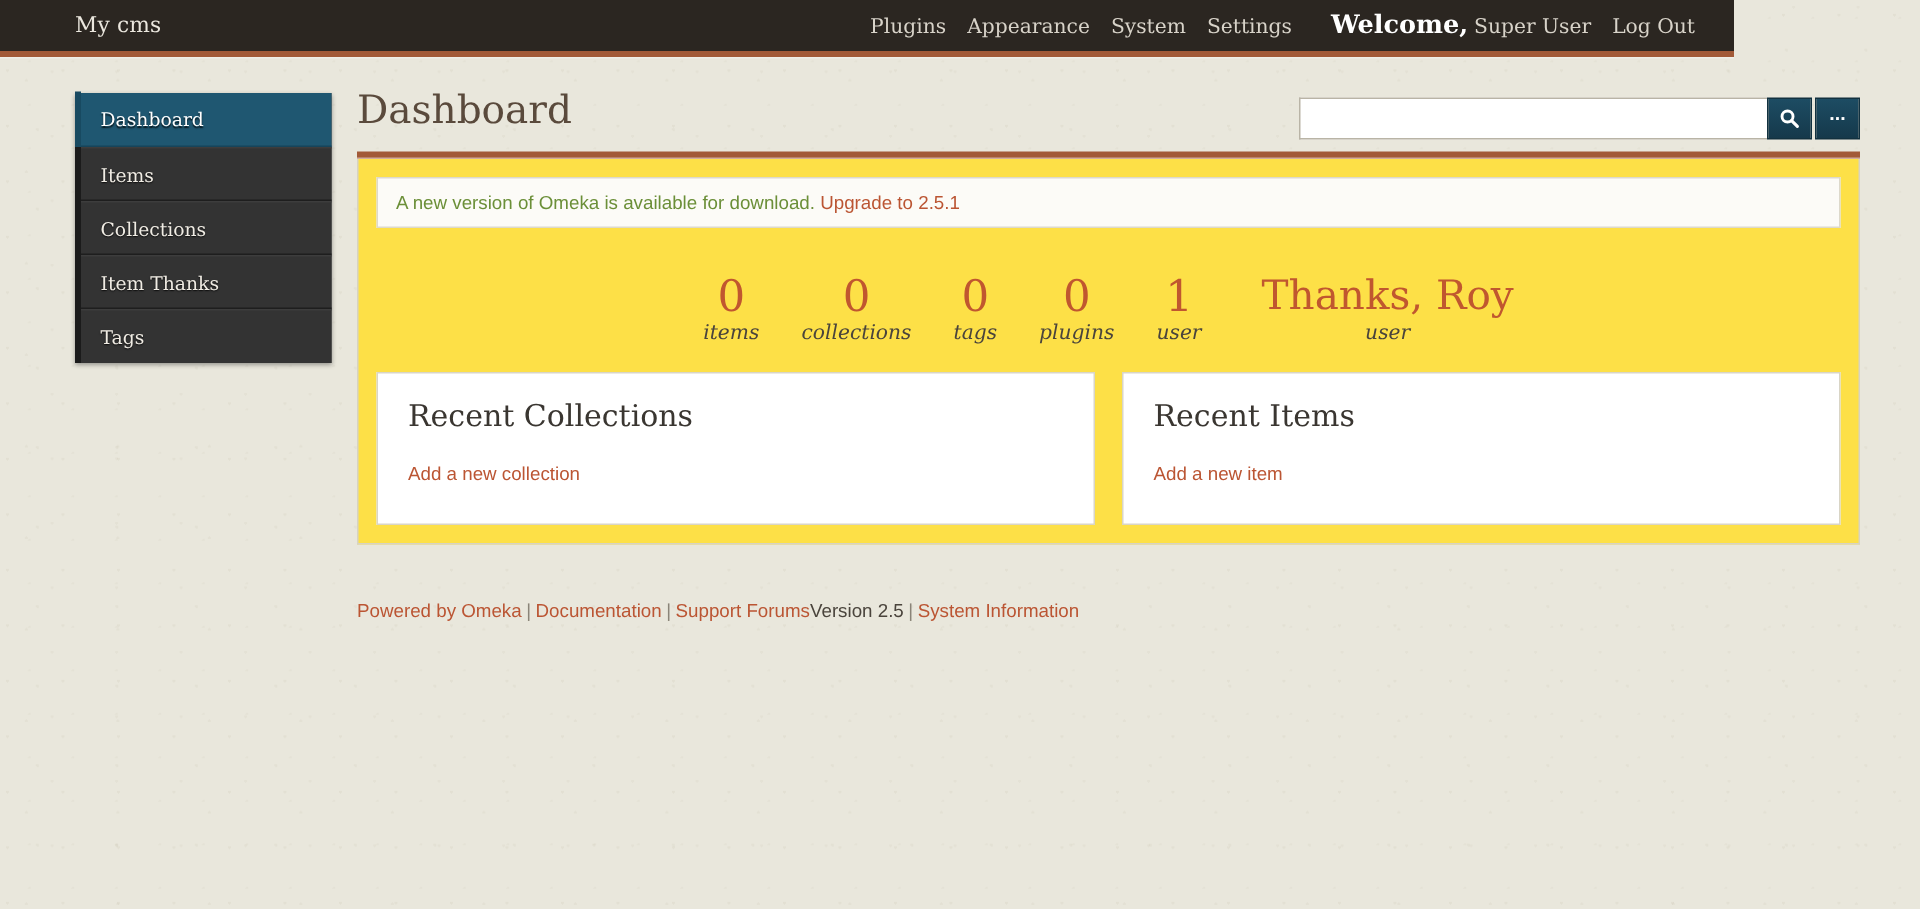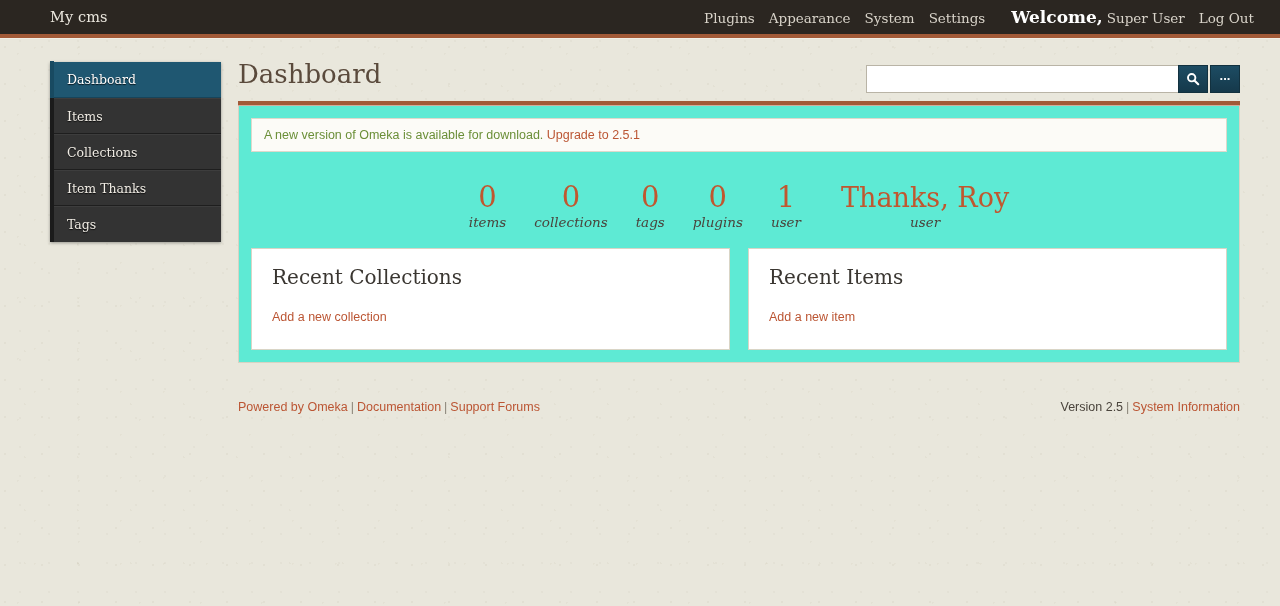--- a/index.html
+++ b/index.html
@@ -20,21 +20,21 @@
       radial-gradient(circle at 29% 88%, rgba(160,150,120,0.08) 0 1px, transparent 1px),
       radial-gradient(circle at 68% 41%, rgba(150,140,110,0.06) 0 1px, transparent 1px);
     background-size: 37px 37px, 53px 53px, 43px 43px, 61px 61px, 29px 29px;
     color: #3a3631;
   }
 
   
   #topbar {
     position: absolute;
     top: 0; left: 0;
-    width: 1280px;
+    width: 1156px;
     height: 38px;
     background: #2b2621;
     border-bottom: 4px solid #a25a38;
     display: flex;
     align-items: center;
   }
   #topbar::after {
     content: "";
     position: absolute;
     left: 0; right: 0; bottom: -5px;
@@ -186,21 +186,21 @@
 
   .title-rule {
     height: 5px;
     background: #a25a38;
     border-bottom: 1px solid rgba(255,255,255,0.5);
     margin-bottom: 0;
   }
 
   
   .panel-outer {
-    background: #5eead4;
+    background: #fde047;
     border: 1px solid #d7d3c3;
     border-top: none;
     padding: 12px;
   }
 
   .notice {
     background: #fcfbf7;
     border: 1px solid #ddd9cb;
     padding: 9px 12px;
     font-size: 12.5px;
@@ -270,21 +270,20 @@
     text-decoration: none;
   }
 
   
   #footer {
     position: absolute;
     top: 400px;
     left: 238px;
     width: 1002px;
     display: flex;
-    justify-content: space-between;
     align-items: baseline;
     font-family: "Liberation Sans", sans-serif;
     font-size: 12.5px;
   }
   #footer a { color: #bb5533; text-decoration: none; }
   #footer .sep { color: #8a8478; margin: 0 3px; }
   #footer .version { color: #4a443c; }
 </style>
 </head>
 <body>

